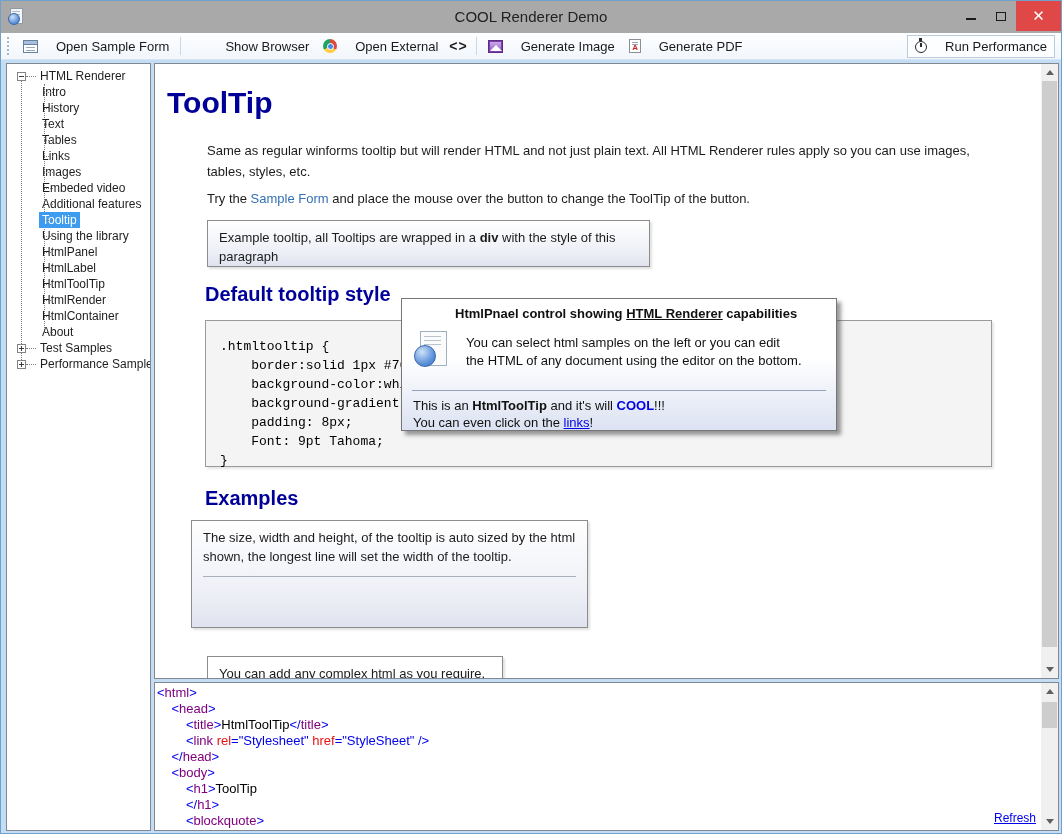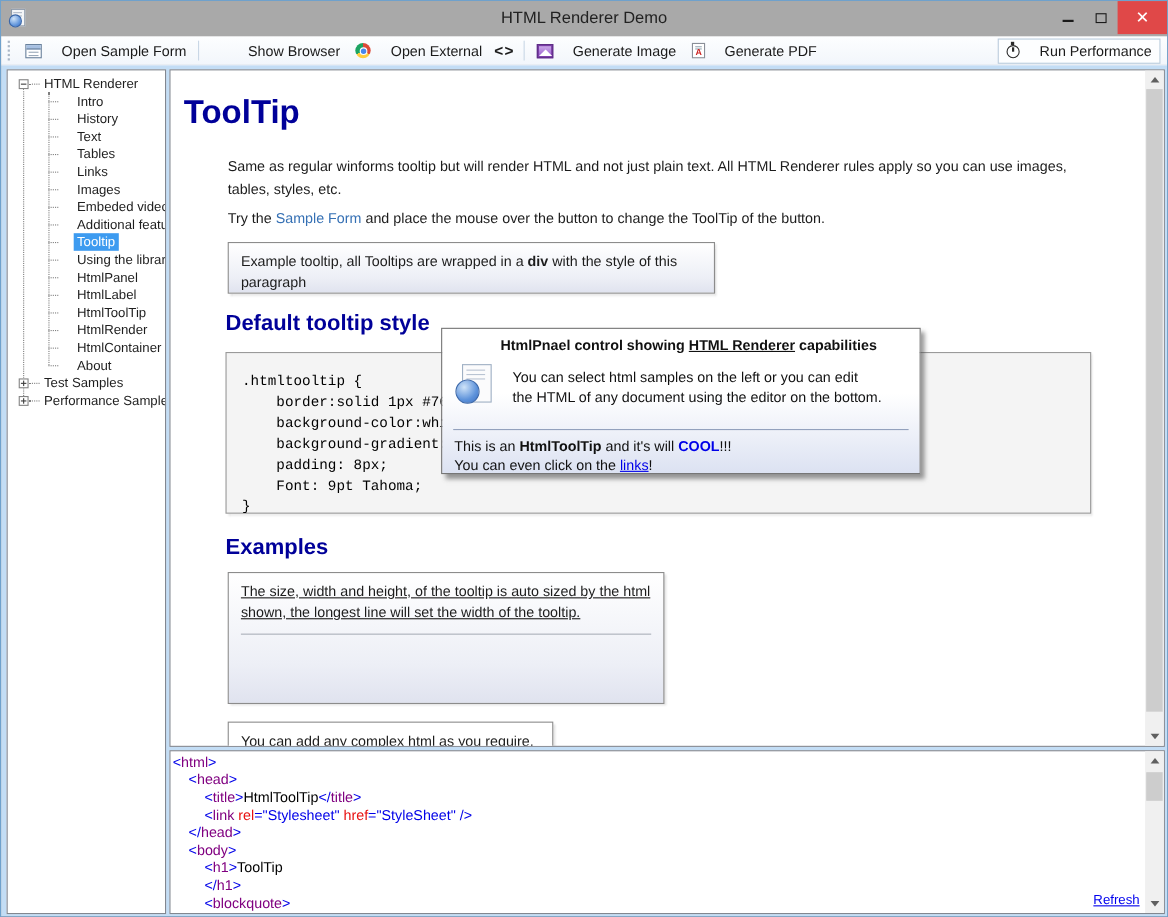--- a/index.html
+++ b/index.html
@@ -66,21 +66,21 @@
     background:#2A2A2A; }
 
   
   .workspace { position:absolute; left:0; top:59px; right:0; bottom:0; background:#C3DDF5; }
   .panel { position:absolute; background:#fff; border:1px solid #828790; }
 
   
   .tree-panel { left:5px; top:62px; width:145px; height:768px; overflow:hidden; }
   .tree-rows { position:relative; padding-top:4px; font-size:12px; color:#1E1E1E; }
   .tree-row { position:relative; height:16px; line-height:16px; white-space:nowrap; }
-  .tree-row.child { padding-left:60px; }
+  .tree-row.child { padding-left:32px; }
   .tree-row.root { padding-left:30px; }
   .tree-row.child::before { content:""; position:absolute; left:37px; top:8px; width:9px;
     border-top:1px dotted #7F7F7F; }
   .tree-row.root::before { content:""; position:absolute; left:19px; top:8px; width:10px;
     border-top:1px dotted #7F7F7F; }
   .tree-vline { position:absolute; width:0; border-left:1px dotted #7F7F7F; }
   .tl-root { left:14px; top:16px; height:284px; }
   .tl-child { left:37px; top:20px; height:248px; }
   .expander { position:absolute; left:10px; top:4px; width:9px; height:9px; background:#fff;
     border:1px solid #848484; }
@@ -152,21 +152,21 @@
   .refresh-link { position:absolute; right:22px; bottom:5px; font-size:12px; color:#0000EE;
     text-decoration:underline; cursor:pointer; font-family:"Liberation Sans", sans-serif; z-index:3; }
 </style>
 </head>
 <body>
 
 <div class="window">
 
   <div class="titlebar">
     <div class="app-icon"></div>
-    <div class="title">HTML Renderer Demo</div>
+    <div class="title">COOL Renderer Demo</div>
     <div class="win-controls">
       <div class="win-btn min">
           <span></span>
         </div>
       <div class="win-btn max">
           <span></span>
         </div>
       <div class="win-btn close">
           <span>✕</span>
         </div>
@@ -253,21 +253,21 @@
       <div class="code-box">
         <pre>.htmltooltip {
     border:solid 1px #767676;
     background-color:white;
     background-gradient:#E4E5F0;
     padding: 8px;
     Font: 9pt Tahoma;
 }</pre>
       </div>
       <div class="h2" style="left:50px; top:423px;">Examples</div>
-      <div class="gradient-box" style="left:52px; top:456px; width:397px; height:120px;text-decoration:underline;">
+      <div class="gradient-box" style="left:36px; top:456px; width:397px; height:108px;">
         <div>The size, width and height, of the tooltip is auto sized by the html shown, the longest line will set the width of the tooltip.</div>
         <hr class="box-divider">
       </div>
       <div class="gradient-box" style="left:52px; top:592px; width:296px; height:40px; background:#fff;">
         <span>You can add any complex html as you require,</span>
       </div>
     </div>
     <div class="scrollbar">
       <div class="sb-arrow up">
           <span class="tri-up"></span>

